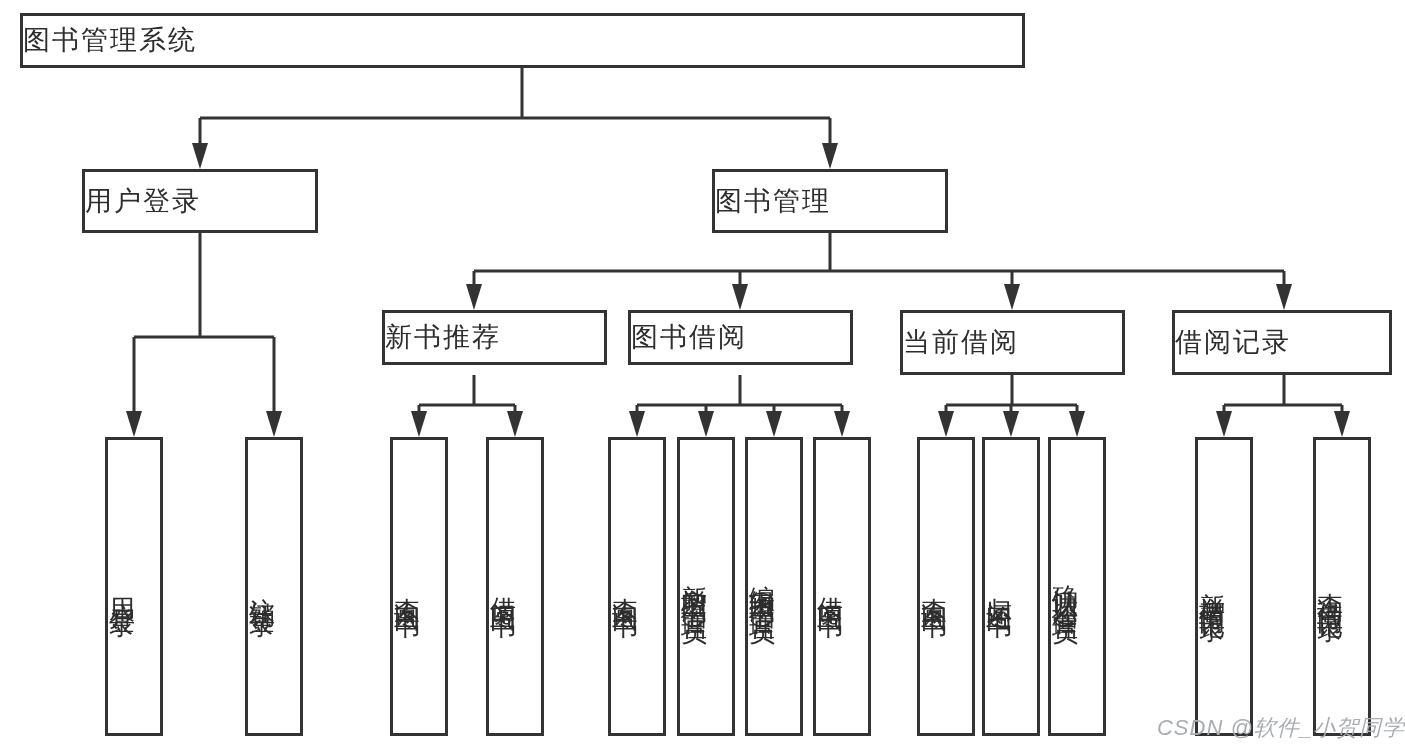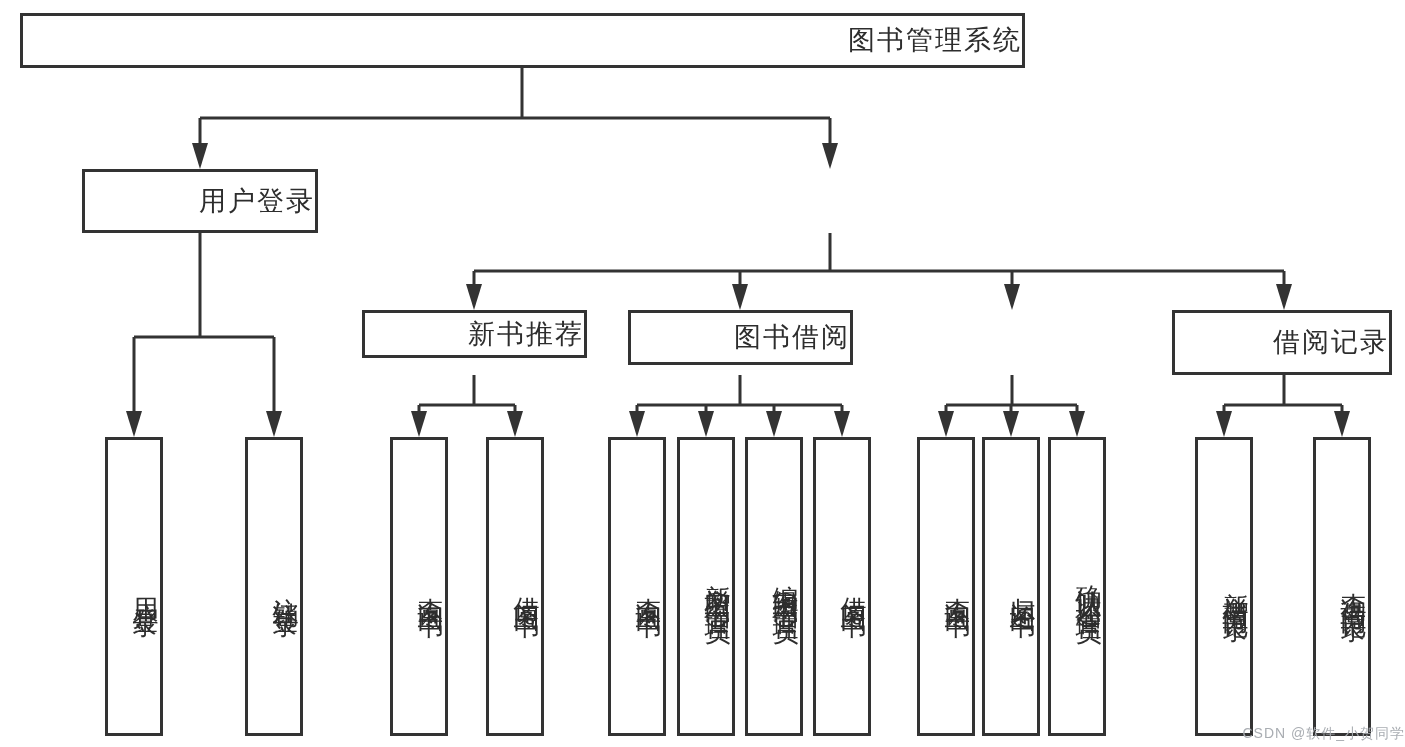--- a/index.html
+++ b/index.html
@@ -15,44 +15,45 @@
     overflow:hidden;
   }
   svg.wires {
     position:absolute; left:0; top:0;
     color:var(--line,#333333);
   }
   .node {
     position:absolute;
     background:var(--box-background,#ffffff);
     border:3px solid var(--line,#333333);
-    display:flex; align-items:center; justify-content:flex-end;
+    display:flex; align-items:center; justify-content:flex-start;
     color:var(--text,#2d2d2d);
   }
   .node.h span {
     font-size:27px;
     letter-spacing:2px;
     white-space:nowrap;
     line-height:1;
   }
   .node.v span {
     writing-mode:vertical-rl;
     text-orientation:mixed;
     font-size:26px;
     letter-spacing:5px;
     line-height:1.1;
     white-space:nowrap;
   }
   .watermark {
     position:absolute;
     right:0; bottom:4px;
-    font-size:14px;
+    font-size:22px;
     letter-spacing:1px;
     color:var(--watermark,#a9adb2);
     white-space:nowrap;
+    font-style:italic;
   }
 </style>
 </head>
 <body>
 
 <div class="canvas">
 
   <svg class="wires" width="1405" height="747" viewBox="0 0 1405 747">
     <g stroke="currentColor" stroke-width="3" fill="none">
       <path d="M522 68 V118 M200 118 H830 M200 118 V146 M830 118 V146"></path>
@@ -96,26 +97,32 @@
     </g>
   </svg>
 
   <div class="node h" style="left:20px;top:13px;width:1005px;height:55px">
     <span>图书管理系统</span>
   </div>
 
   <div class="node h" style="left:82px;top:169px;width:236px;height:64px">
     <span>用户登录</span>
   </div>
+  <div class="node h" style="left:712px;top:169px;width:236px;height:64px">
+    <span>图书管理</span>
+  </div>
 
-  <div class="node h" style="left:362px;top:310px;width:225px;height:48px">
+  <div class="node h" style="left:382px;top:310px;width:225px;height:55px">
     <span>新书推荐</span>
   </div>
   <div class="node h" style="left:628px;top:310px;width:225px;height:55px">
     <span>图书借阅</span>
+  </div>
+  <div class="node h" style="left:900px;top:310px;width:225px;height:65px">
+    <span>当前借阅</span>
   </div>
   <div class="node h" style="left:1172px;top:310px;width:220px;height:65px">
     <span>借阅记录</span>
   </div>
 
   <div class="node v" style="left:105px;top:437px;width:58px;height:299px">
     <span>用户登录</span>
   </div>
   <div class="node v" style="left:245px;top:437px;width:58px;height:299px">
     <span>注销登录</span>

